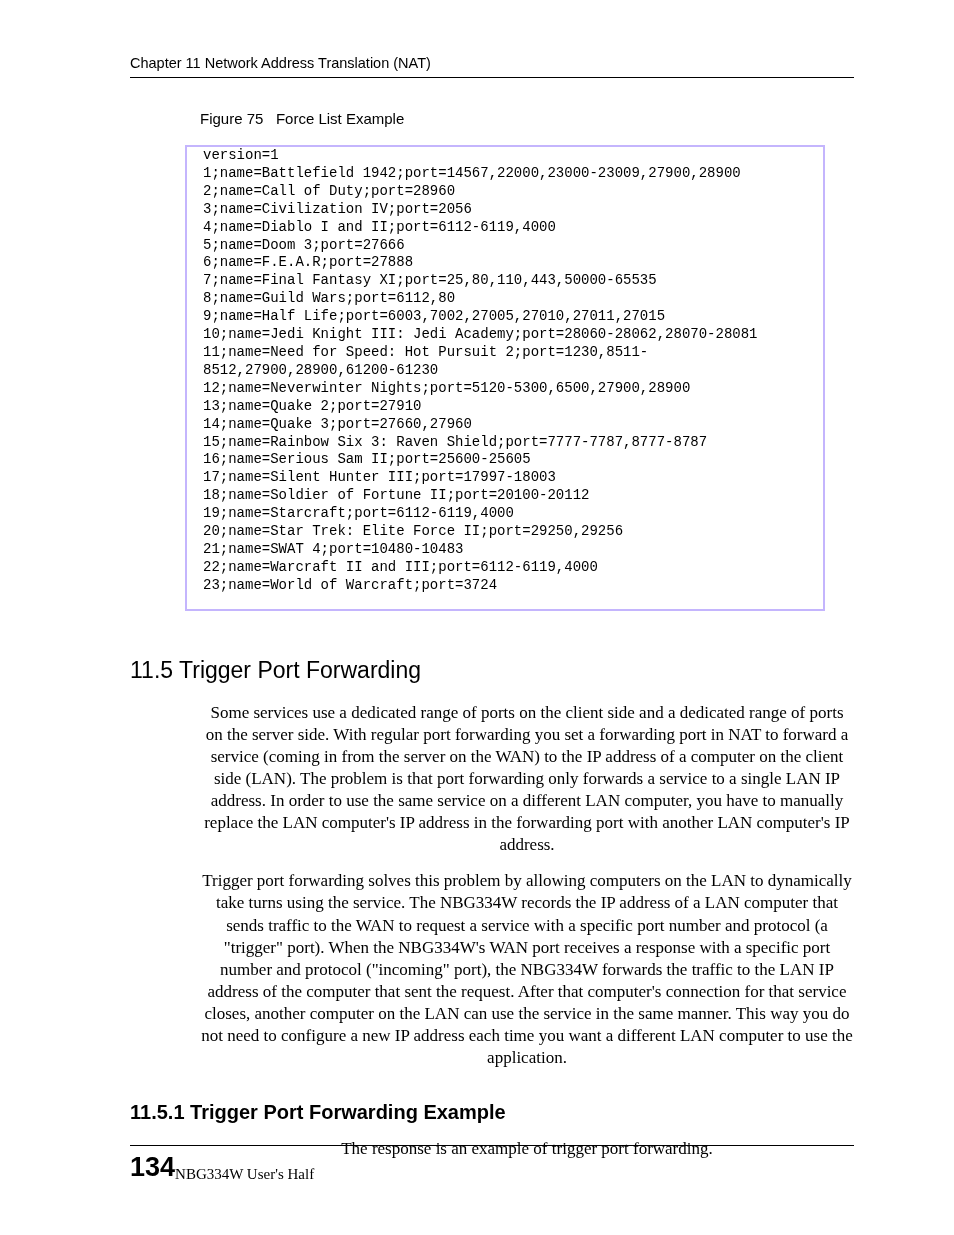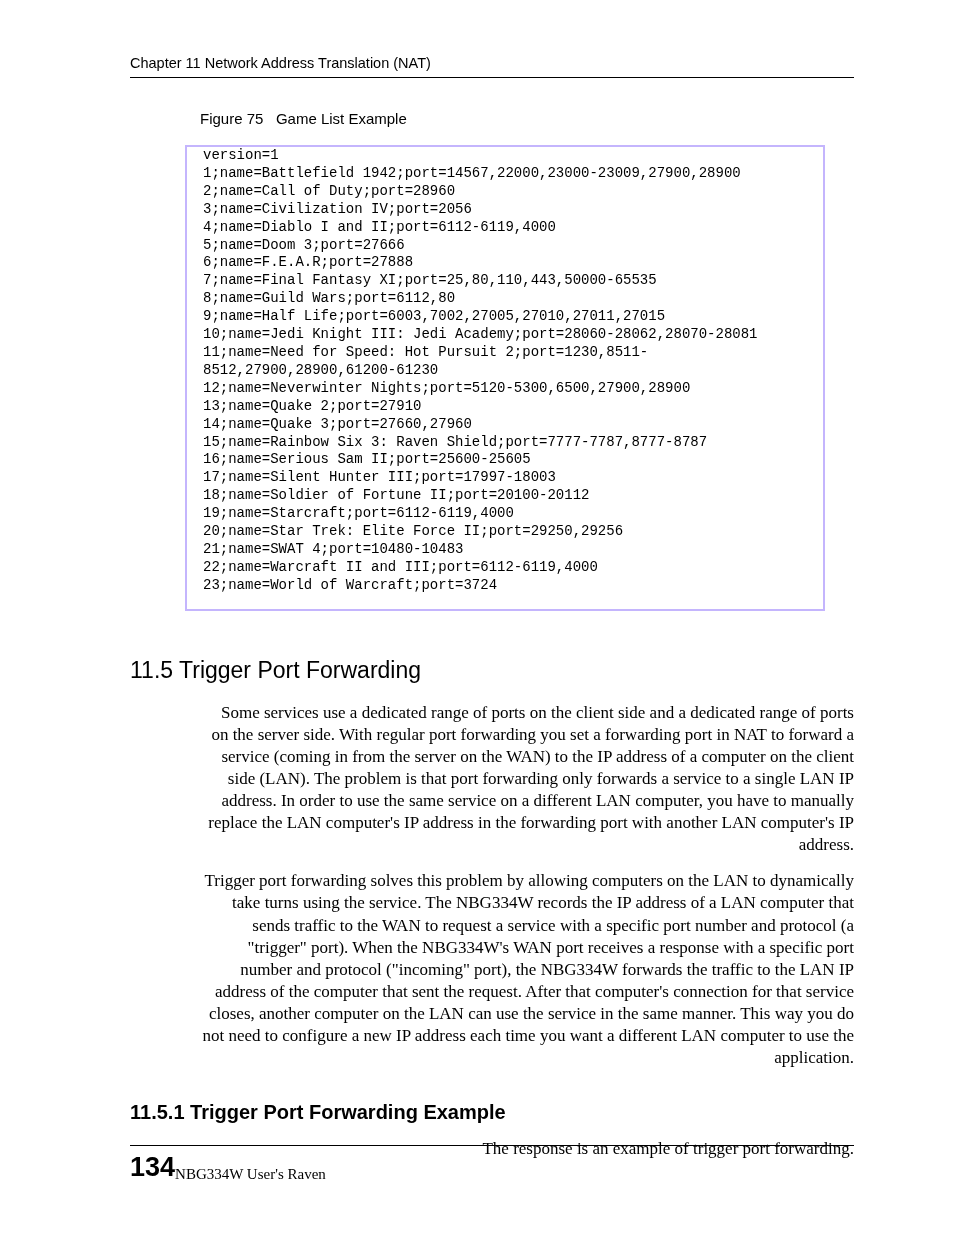--- a/index.html
+++ b/index.html
@@ -53,21 +53,21 @@
   h3.subsection {
     font-family: Arial, Helvetica, sans-serif;
     font-size: 20px;
     font-weight: bold;
     margin: 32px 0 14px 0;
   }
   p.body {
     font-size: 17px;
     line-height: 1.30;
     margin: 0 0 14px 70px;
-    text-align: right;
+    text-align: center;
   }
   .footer {
     position: absolute;
     left: 130px;
     right: 100px;
     bottom: 52px;
     border-top: 1px solid #000;
     padding-top: 6px;
     display: flex;
     justify-content: flex-start;
@@ -84,21 +84,21 @@
   }
 </style>
 </head>
 <body>
 
 <div class="page">
 
   <div class="running-head">Chapter 11 Network Address Translation (NAT)</div>
 
   <div class="figure-caption">
-    <b>Figure 75</b>&nbsp;&nbsp;&nbsp;<span>Game List Example</span>
+    <b>Figure 75</b>&nbsp;&nbsp;&nbsp;<span>Force List Example</span>
   </div>
 
   <div class="code-box">version=1
 1;name=Battlefield 1942;port=14567,22000,23000-23009,27900,28900
 2;name=Call of Duty;port=28960
 3;name=Civilization IV;port=2056
 4;name=Diablo I and II;port=6112-6119,4000
 5;name=Doom 3;port=27666
 6;name=F.E.A.R;port=27888
 7;name=Final Fantasy XI;port=25,80,110,443,50000-65535
@@ -125,16 +125,16 @@
   <p class="body">Some services use a dedicated range of ports on the client side and a dedicated range of ports on the server side. With regular port forwarding you set a forwarding port in NAT to forward a service (coming in from the server on the WAN) to the IP address of a computer on the client side (LAN). The problem is that port forwarding only forwards a service to a single LAN IP address. In order to use the same service on a different LAN computer, you have to manually replace the LAN computer's IP address in the forwarding port with another LAN computer's IP address.</p>
 
   <p class="body">Trigger port forwarding solves this problem by allowing computers on the LAN to dynamically take turns using the service. The NBG334W records the IP address of a LAN computer that sends traffic to the WAN to request a service with a specific port number and protocol (a "trigger" port). When the NBG334W's WAN port receives a response with a specific port number and protocol ("incoming" port), the NBG334W forwards the traffic to the LAN IP address of the computer that sent the request. After that computer's connection for that service closes, another computer on the LAN can use the service in the same manner. This way you do not need to configure a new IP address each time you want a different LAN computer to use the application.</p>
 
   <h3 class="subsection">11.5.1  Trigger Port Forwarding Example</h3>
 
   <p class="body">The response is an example of trigger port forwarding.</p>
 
   <div class="footer">
     <span class="page-number">134</span>
-    <span class="guide-title">NBG334W User's Raven</span>
+    <span class="guide-title">NBG334W User's Half</span>
   </div>
 
 </div>
 
 </body></html>

